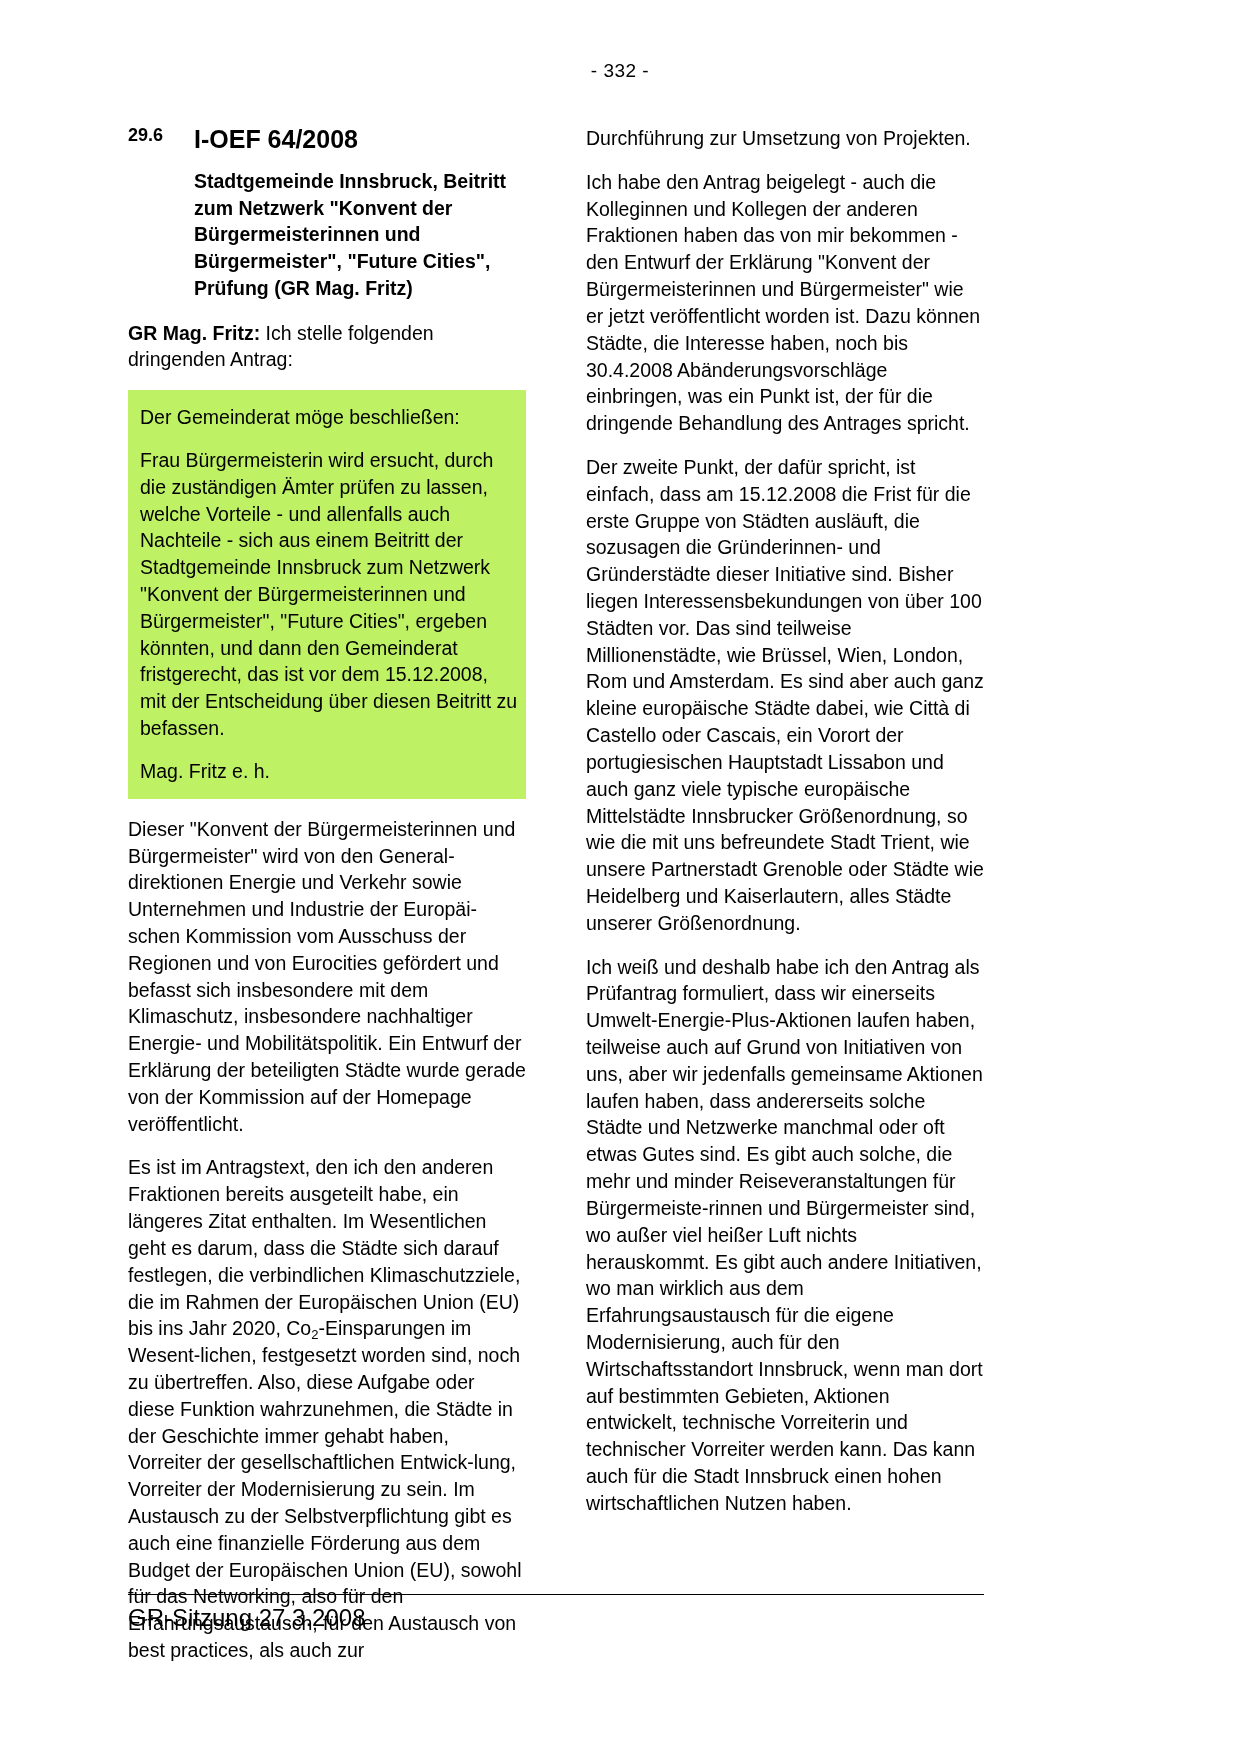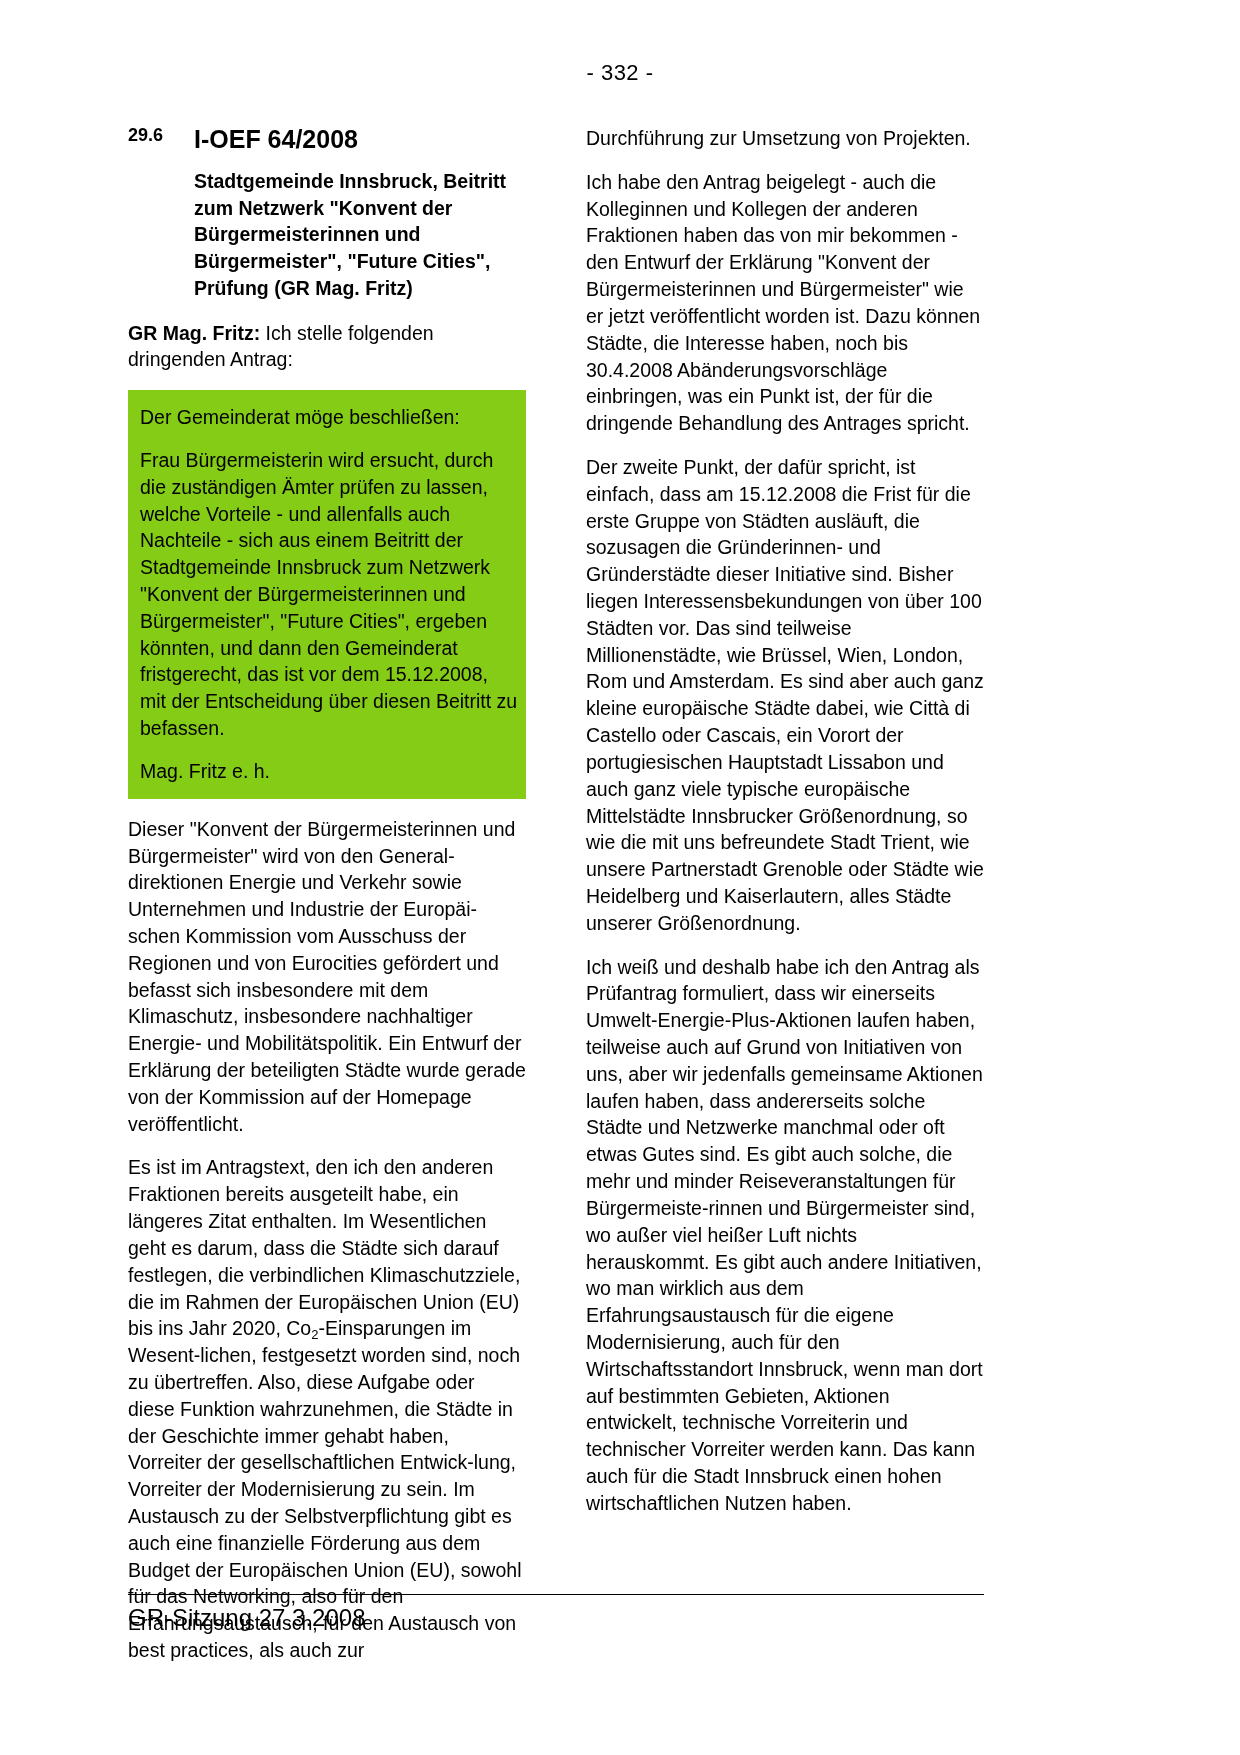--- a/index.html
+++ b/index.html
@@ -16,21 +16,21 @@
     font-family: "Liberation Sans", sans-serif;
     color: #000000;
     box-sizing: border-box;
   }
   .page-number {
     position: absolute;
     top: 60px;
     left: 0;
     width: 1240px;
     text-align: center;
-    font-size: 22px;
+    font-size: 19px;
     letter-spacing: 0.5px;
   }
   .content {
     position: absolute;
     top: 125px;
     left: 128px;
     width: 856px;
     display: flex;
     gap: 60px;
   }
@@ -60,21 +60,21 @@
   p {
     margin: 0 0 17px 0;
     font-size: 19.5px;
     line-height: 1.375;
     text-align: left;
   }
   .speaker {
     font-weight: bold;
   }
   .motion {
-    background: #84cc16;
+    background: #bef264;
     padding: 14px 8px 6px 12px;
     margin: 0 0 17px 0;
   }
   .motion p {
     margin: 0 0 16px 0;
   }
   .motion p:last-child {
     margin-bottom: 8px;
   }
   .footer-rule {

